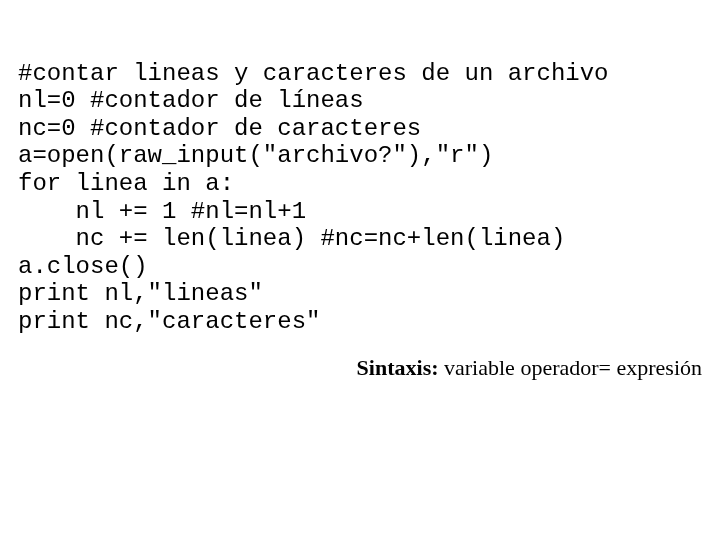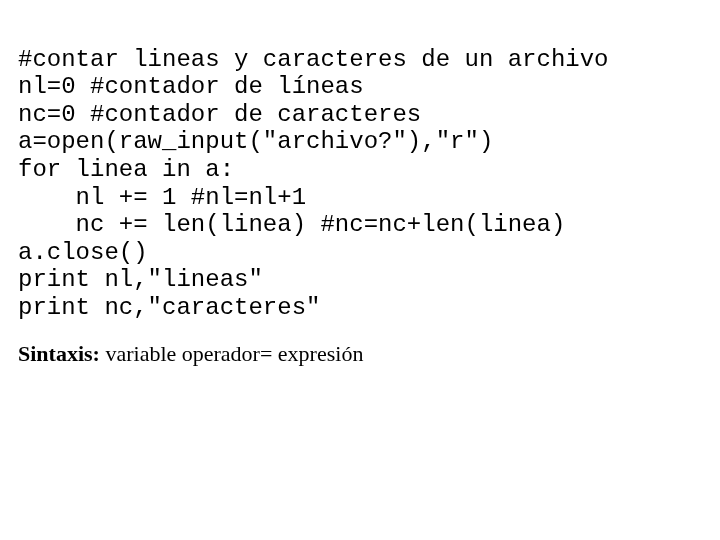--- a/index.html
+++ b/index.html
@@ -4,38 +4,39 @@
 <style>
   html, body {
     margin: 0;
     padding: 0;
     width: 720px;
     height: 540px;
     background: #ffffff;
     font-family: "Times New Roman", Times, serif;
   }
   .page {
-    padding: 18px 18px;
+    padding: 32px 18px;
     box-sizing: border-box;
   }
   .code-block {
     font-family: "Courier New", Courier, monospace;
     font-size: 24px;
     line-height: 1.15;
     white-space: pre;
     color: #000;
     margin-bottom: 18px;
     letter-spacing: 0px;
   }
   .prose {
     font-family: "Times New Roman", Times, serif;
     font-size: 22px;
     line-height: 1.25;
     color: #000;
     margin-bottom: 10px;
+    text-align: right;
   }
   .prose .bold { font-weight: bold; }
 </style>
 </head>
 <body>
 
 <div class="page">
 
   <div class="code-block">
 <span>#contar lineas y caracteres de un archivo</span>

